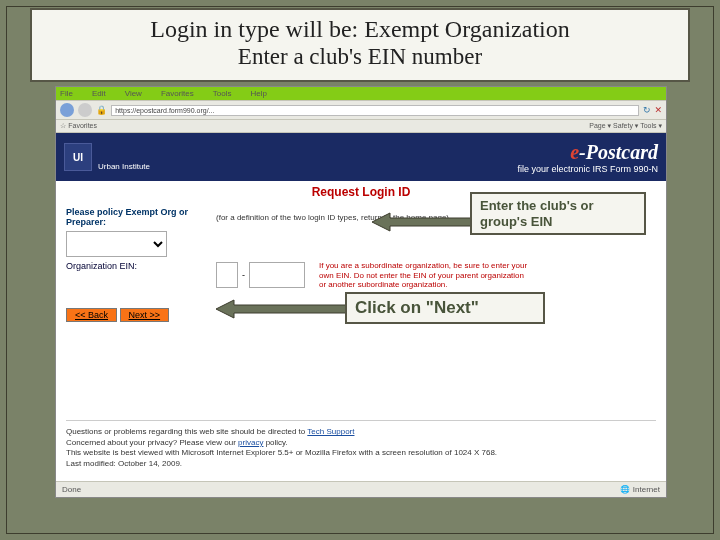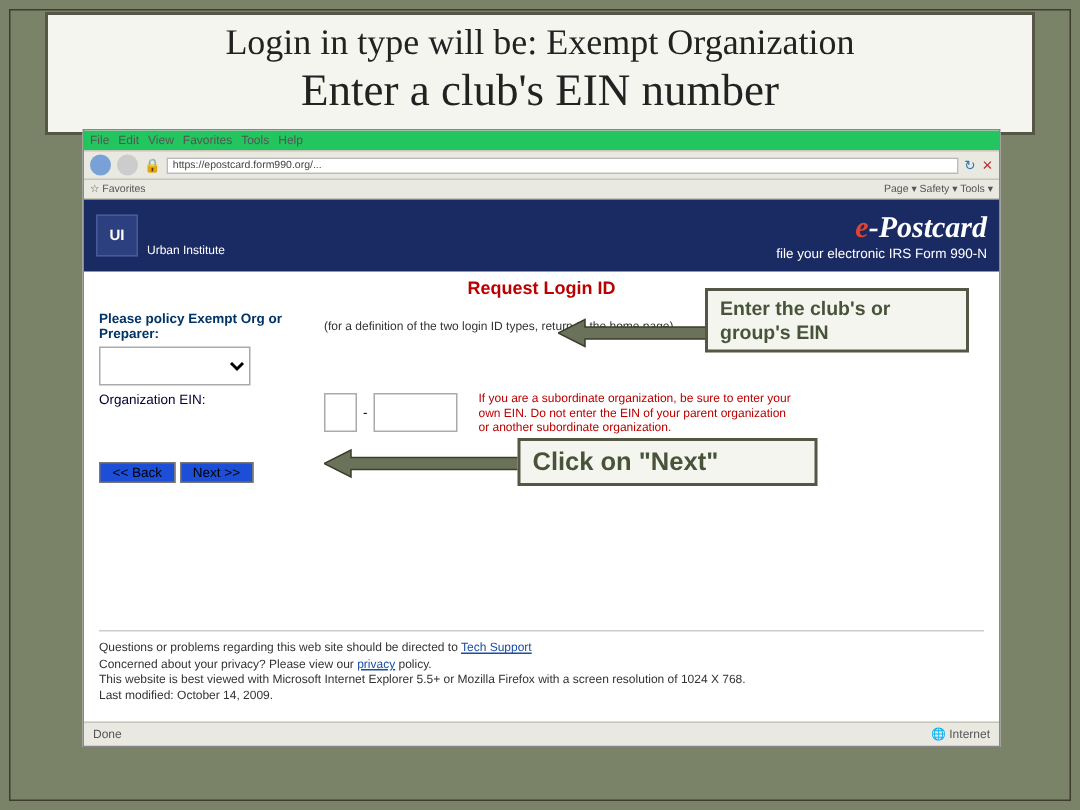--- a/index.html
+++ b/index.html
@@ -19,36 +19,36 @@
     position: absolute;
     left: 30px; top: 8px; right: 30px;
     background: #f5f5ef;
     border: 2px solid #565646;
     padding: 6px 12px 10px;
     text-align: center;
     font-family: Georgia, 'Times New Roman', serif;
     color: #222;
   }
   .title-line1 { font-size: 24px; line-height: 1.15; }
-  .title-line2 { font-size: 30px; line-height: 1.15; }
+  .title-line2 { font-size: 23px; line-height: 1.15; }
   .browser-window {
     position: absolute;
     left: 55px; top: 86px;
     width: 612px; height: 412px;
     background: #fff;
     border: 1px solid #888;
     font-size: 9px;
     overflow: hidden;
   }
   .browser-chrome {
-    background: #22c55e;
+    background: #84cc16;
     border-bottom: 1px solid #c5c5b8;
     padding: 2px 4px;
     font-size: 8px; color: #555;
-    display: flex; gap: 6px;
+    display: flex; gap: 19px;
   }
   .addr-bar {
     background: #e9e9e2;
     border-bottom: 1px solid #c5c5b8;
     padding: 2px 4px;
     display: flex; align-items: center; gap: 4px;
   }
   .addr-input {
     flex: 1; background: #fff; border: 1px solid #bbb;
     font-size: 7px; padding: 1px 3px; color: #444;
@@ -92,22 +92,23 @@
   .red-text { color: #b00; font-size: 8px; line-height: 1.2; }
   select.mini, input.mini {
     font-size: 8px; border: 1px solid #aaa; background: #fff;
     padding: 12px 2px; height: 14px;
   }
   .ein-prefix { width: 22px; }
   .ein-main { width: 56px; }
   .btn-row { margin-top: 18px; }
   .btn {
     font-size: 9px; padding: 1px 8px;
-    background: #1d4ed8; border: 1px solid #777;
+    background: #f97316; border: 1px solid #777;
     cursor: pointer;
+    text-decoration: underline;
   }
   .footer-text {
     position: absolute; left: 10px; bottom: 28px; right: 10px;
     font-size: 8px; color: #333; line-height: 1.3;
     border-top: 1px solid #ccc; padding-top: 6px;
   }
   .footer-text a { color: #1a4ea0; text-decoration: underline; }
   .status-bar {
     position: absolute; left:0; right:0; bottom:0;
     height: 16px; background: #e9e9e2; border-top:1px solid #c5c5b8;

